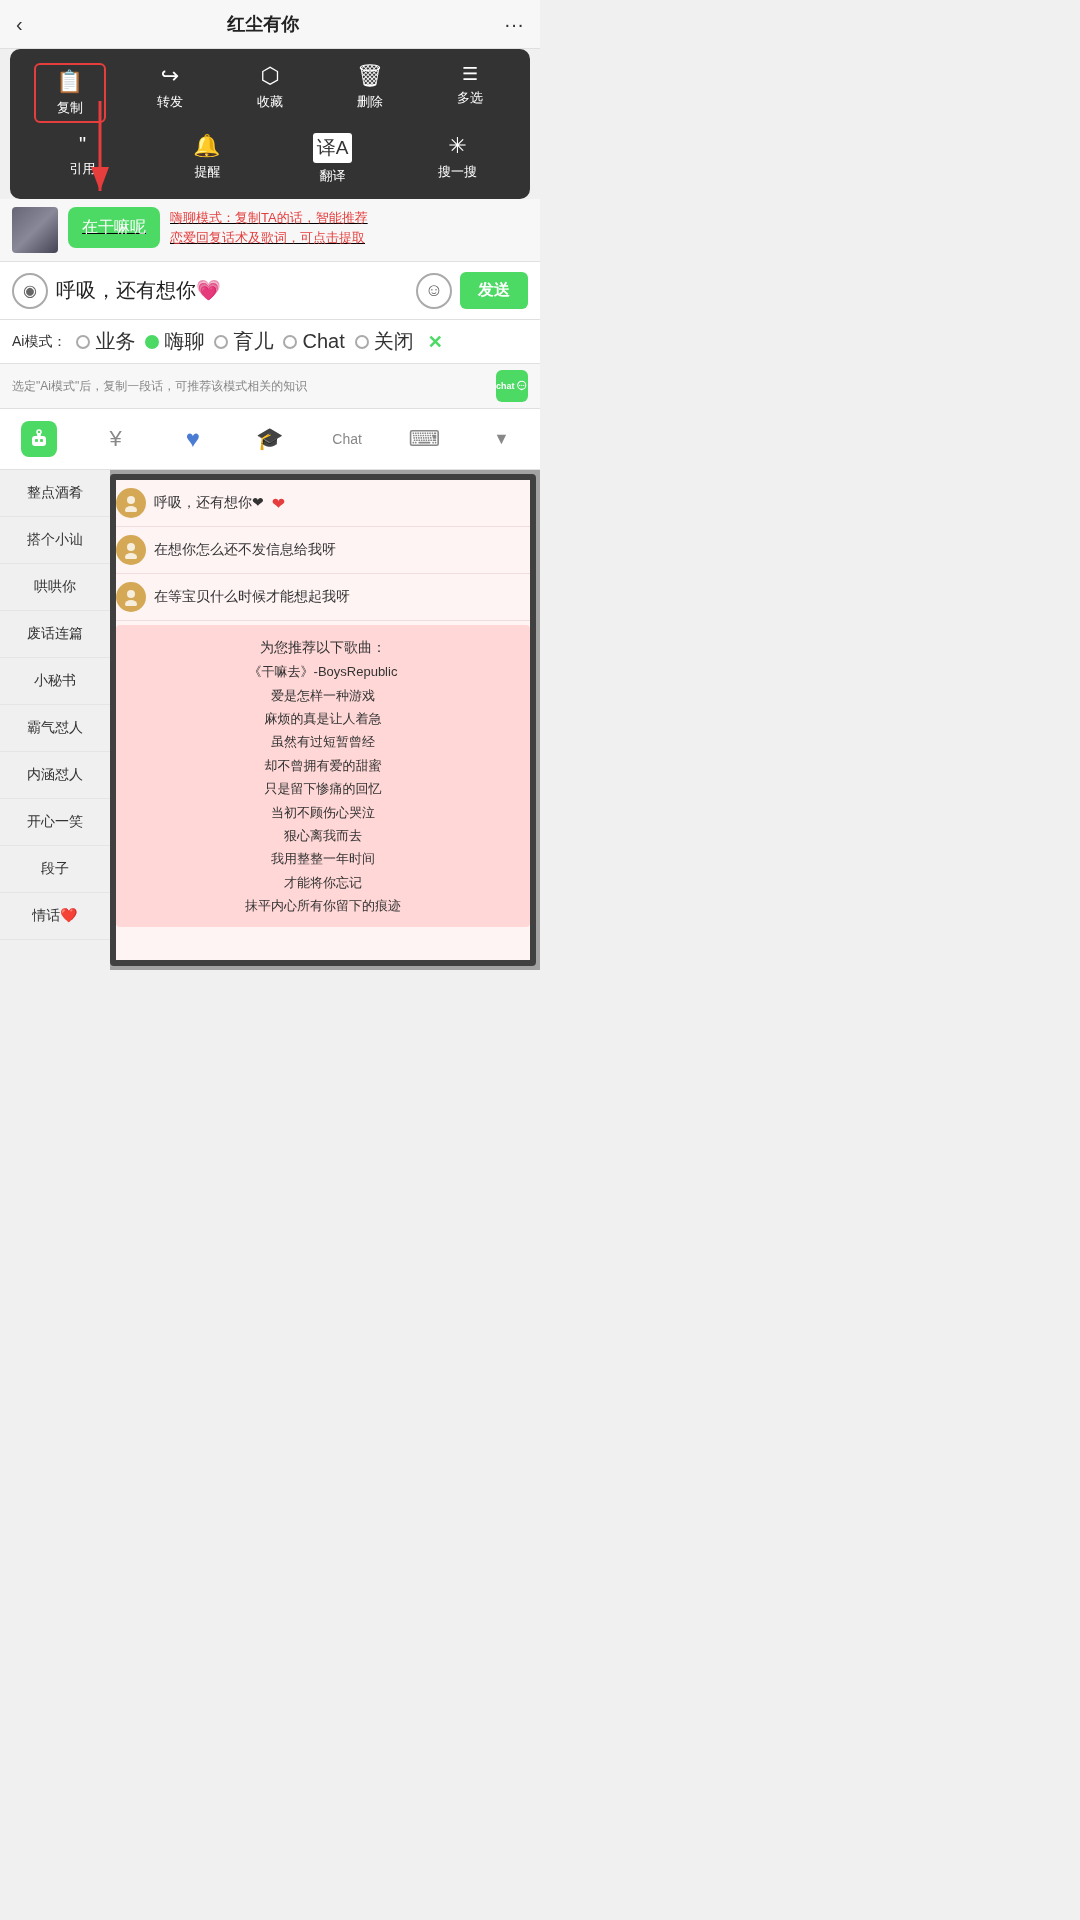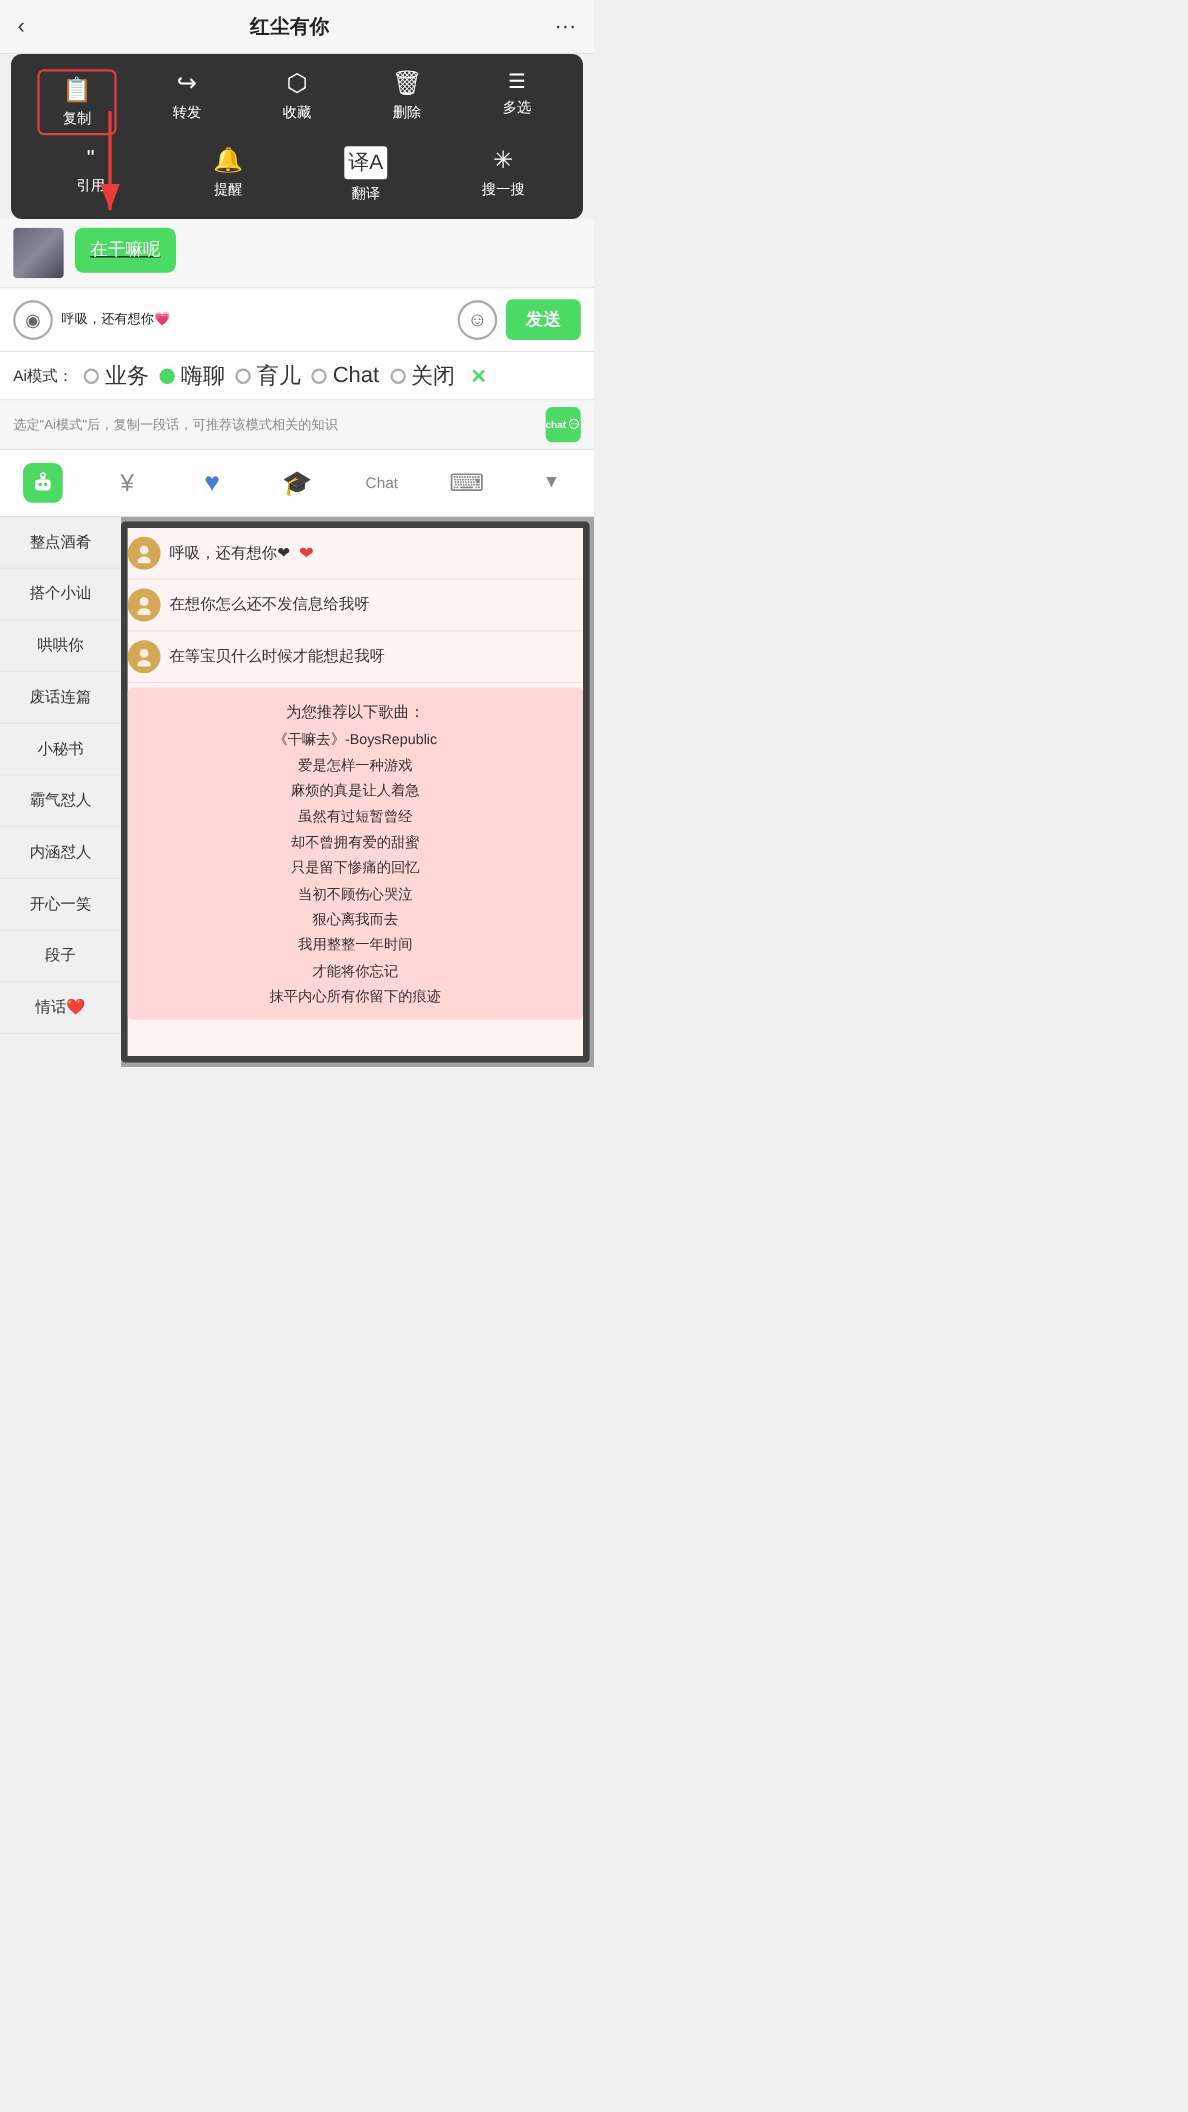--- a/index.html
+++ b/index.html
@@ -123,21 +123,21 @@
       align-items: center;
       justify-content: center;
       color: #666;
       font-size: 16px;
       flex-shrink: 0;
     }
     .input-field {
       flex: 1;
       border: none;
       outline: none;
-      font-size: 12px;
+      font-size: 20px;
       color: #222;
       background: transparent;
     }
     .input-emoji-btn {
       width: 36px;
       height: 36px;
       border-radius: 50%;
       border: 2px solid #aaa;
       display: flex;
       align-items: center;
@@ -404,20 +404,24 @@
 <div class="annotation-section">
 
   <div class="chat-avatar-img">
     <div style="width:100%;height:100%;background:linear-gradient(135deg,#667 0%,#889 50%,#445 100%);"></div>
   </div>
 
   <div style="display:flex; flex-direction:column; gap:6px; flex:1;">
     <div style="display:flex; align-items:center; gap:10px;text-decoration:underline;">
       <div class="chat-bubble-green">
         <span>在干嘛呢</span>
+      </div>
+      <div class="annotation-red-text">
+        <span style="white-space:pre-line;">嗨聊模式：复制TA的话，智能推荐
+恋爱回复话术及歌词，可点击提取</span>
       </div>
     </div>
   </div>
 </div>
 
 <div style="position:relative; height:0; overflow:visible; z-index:20;">
   <svg width="200" height="120" style="position:absolute; top:-170px; left:40px;">
     <defs>
       <marker id="arrowhead1" markerWidth="8" markerHeight="6" refX="8" refY="3" orient="auto">
         <polygon points="0 0, 8 3, 0 6" fill="#e63d3d"></polygon>

